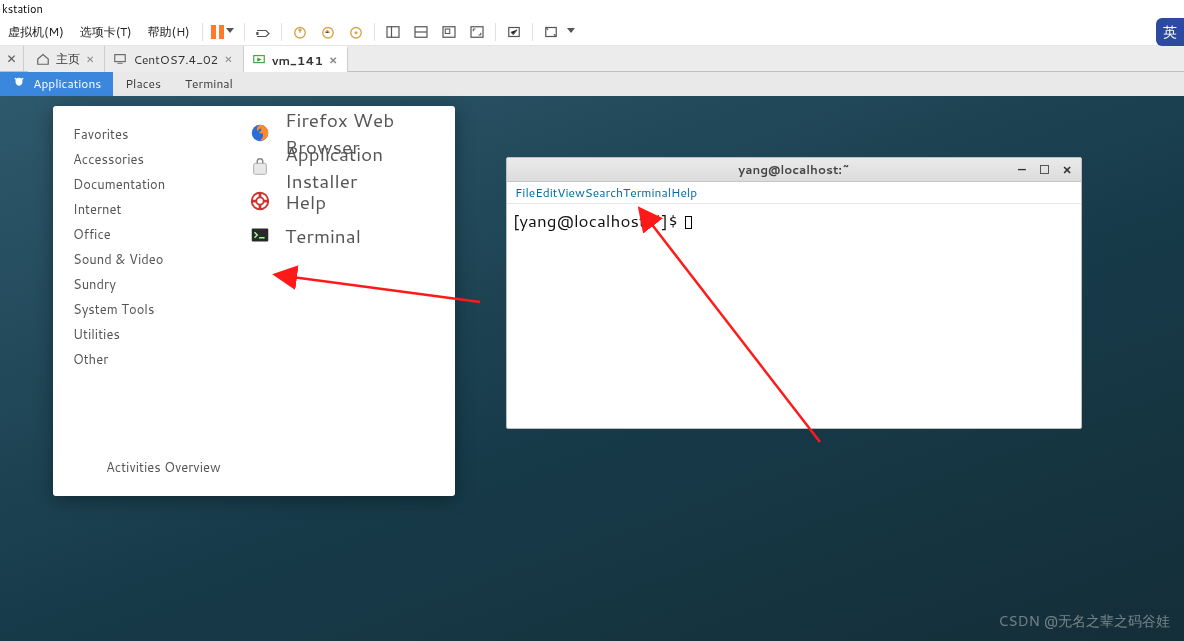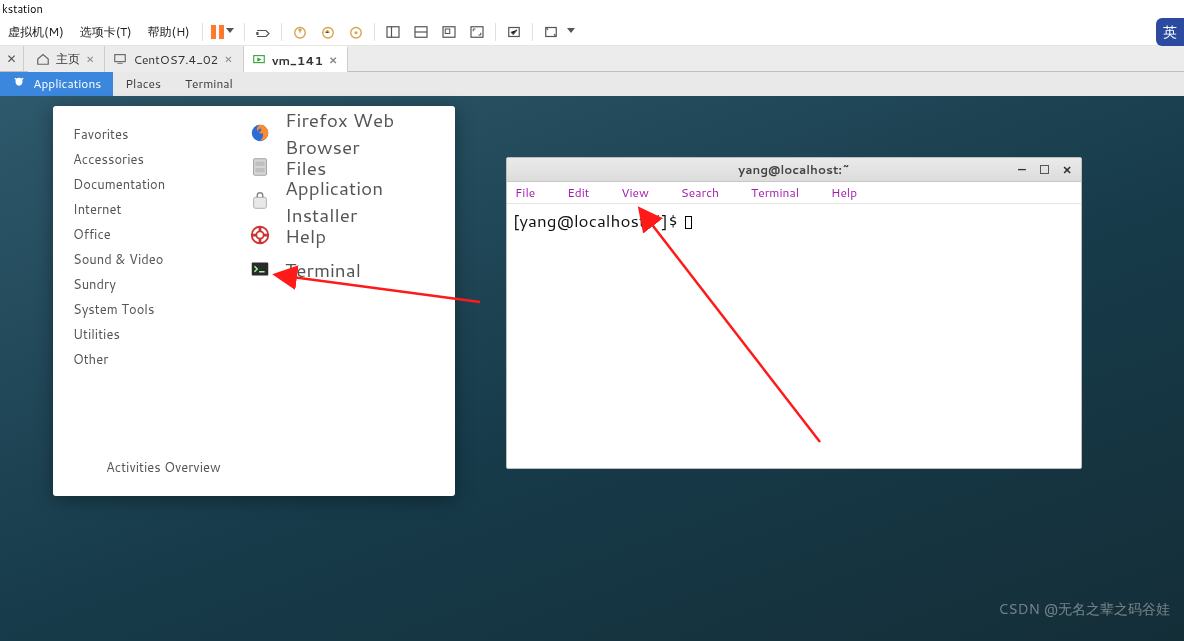--- a/index.html
+++ b/index.html
@@ -31,30 +31,30 @@
 
   .apps-popup { position:absolute; left:53px; top:34px; width:402px; height:390px; background:#fff; border-radius:3px; box-shadow:0 4px 18px rgba(0,0,0,.35); }
   .apps-popup:before { content:""; position:absolute; left:42px; top:-8px; border:8px solid transparent; border-bottom-color:#fff; }
   .cat-col { position:absolute; left:20px; top:16px; width:150px; font-size:13px; color:#555; }
   .cat-col div { height:25px; line-height:25px; cursor:pointer; }
   .activities { position:absolute; left:22px; bottom:20px; font-size:13px; color:#555;margin-left:31px; }
   .apps-col { position:absolute; left:196px; top:10px; font-size:19px; color:#555; }
   .app-row { display:flex; align-items:center; height:34px; gap:14px; cursor:pointer; }
   .app-ico { width:22px; height:22px; display:flex; align-items:center; justify-content:center; }
 
-  .term-win { position:absolute; left:506px; top:85px; width:576px; height:312px; background:#fff; border:1px solid #bdbdbd; border-radius:2px; }
+  .term-win { position:absolute; left:506px; top:85px; width:576px; height:272px; background:#fff; border:1px solid #bdbdbd; border-radius:2px; }
   .term-title { height:24px; background:linear-gradient(#eaeaea,#dcdcdc); border-bottom:1px solid #c7c7c7; display:flex; align-items:center; font-size:12px; color:#444; font-weight:600; position:relative; }
   .term-title .ttl { position:absolute; left:0; right:0; text-align:center; }
   .term-ctrls { position:absolute; right:6px; display:flex; gap:10px; align-items:center; }
   .term-ctrls span { width:16px; height:16px; display:inline-flex; align-items:center; justify-content:center; font-size:11px; color:#333; }
-  .term-menu { height:22px; border-bottom:1px solid #e6e6e6; display:flex; align-items:center; font-size:12px; color:#a21caf; padding-left:8px; gap:32px; }
+  .term-menu { height:22px; border-bottom:1px solid #e6e6e6; display:flex; align-items:center; font-size:12px; color:#0369a1; padding-left:8px; gap:0; }
   .term-body { padding:4px 6px; font-family:"DejaVu Sans Mono",monospace; font-size:17px; color:#111; }
   .cursor { display:inline-block; width:7px; height:13px; border:1px solid #000; margin-left:2px; vertical-align:-2px; }
 
-  .watermark { position:absolute; right:14px; bottom:22px; font-size:14px; color:rgba(230,230,230,.45); }
+  .watermark { position:absolute; right:14px; bottom:10px; font-size:14px; color:rgba(230,230,230,.45); }
   .annot { position:absolute; left:0; top:0; pointer-events:none; }
 </style>
 </head>
 <body>
 
 <div class="titlebar">kstation</div>
 
 <div class="vm-menubar">
   <span class="mitem">虚拟机(M)</span>
   <span class="mitem">选项卡(T)</span>
@@ -177,30 +177,20 @@
             <svg viewBox="0 0 24 24" width="22" height="22">
               <circle cx="12" cy="12" r="9" fill="#2b6dd8"></circle>
               <path fill="#ff8a2a" d="M12 3c5 0 9 4 9 9 0 4-3 8-9 8 3-2 4-5 3-8-1 1-3 1-4-1 2 0 3-2 2-4-2 0-3 1-3 3-2-1-2-5 2-7z"></path>
             </svg>
           </span>
         <span>Firefox Web Browser</span>
       </div>
       <div class="app-row">
         <span class="app-ico">
             <svg viewBox="0 0 24 24" width="22" height="22">
-              <rect x="5" y="3" width="14" height="18" rx="1" fill="#d7d7d7" stroke="#999"></rect>
-              <rect x="7" y="6" width="10" height="5" fill="#bfbfbf"></rect>
-              <rect x="7" y="13" width="10" height="5" fill="#bfbfbf"></rect>
-            </svg>
-          </span>
-        <span>Files</span>
-      </div>
-      <div class="app-row">
-        <span class="app-ico">
-            <svg viewBox="0 0 24 24" width="22" height="22">
               <rect x="5" y="8" width="14" height="12" rx="2" fill="#e8e8e8" stroke="#aaa"></rect>
               <path fill="none" stroke="#888" stroke-width="1.6" d="M9 8V6a3 3 0 0 1 6 0v2"></path>
             </svg>
           </span>
         <span>Application Installer</span>
       </div>
       <div class="app-row">
         <span class="app-ico">
             <svg viewBox="0 0 24 24" width="22" height="22">
               <circle cx="12" cy="12" r="9" fill="#fff" stroke="#c33" stroke-width="2"></circle>

